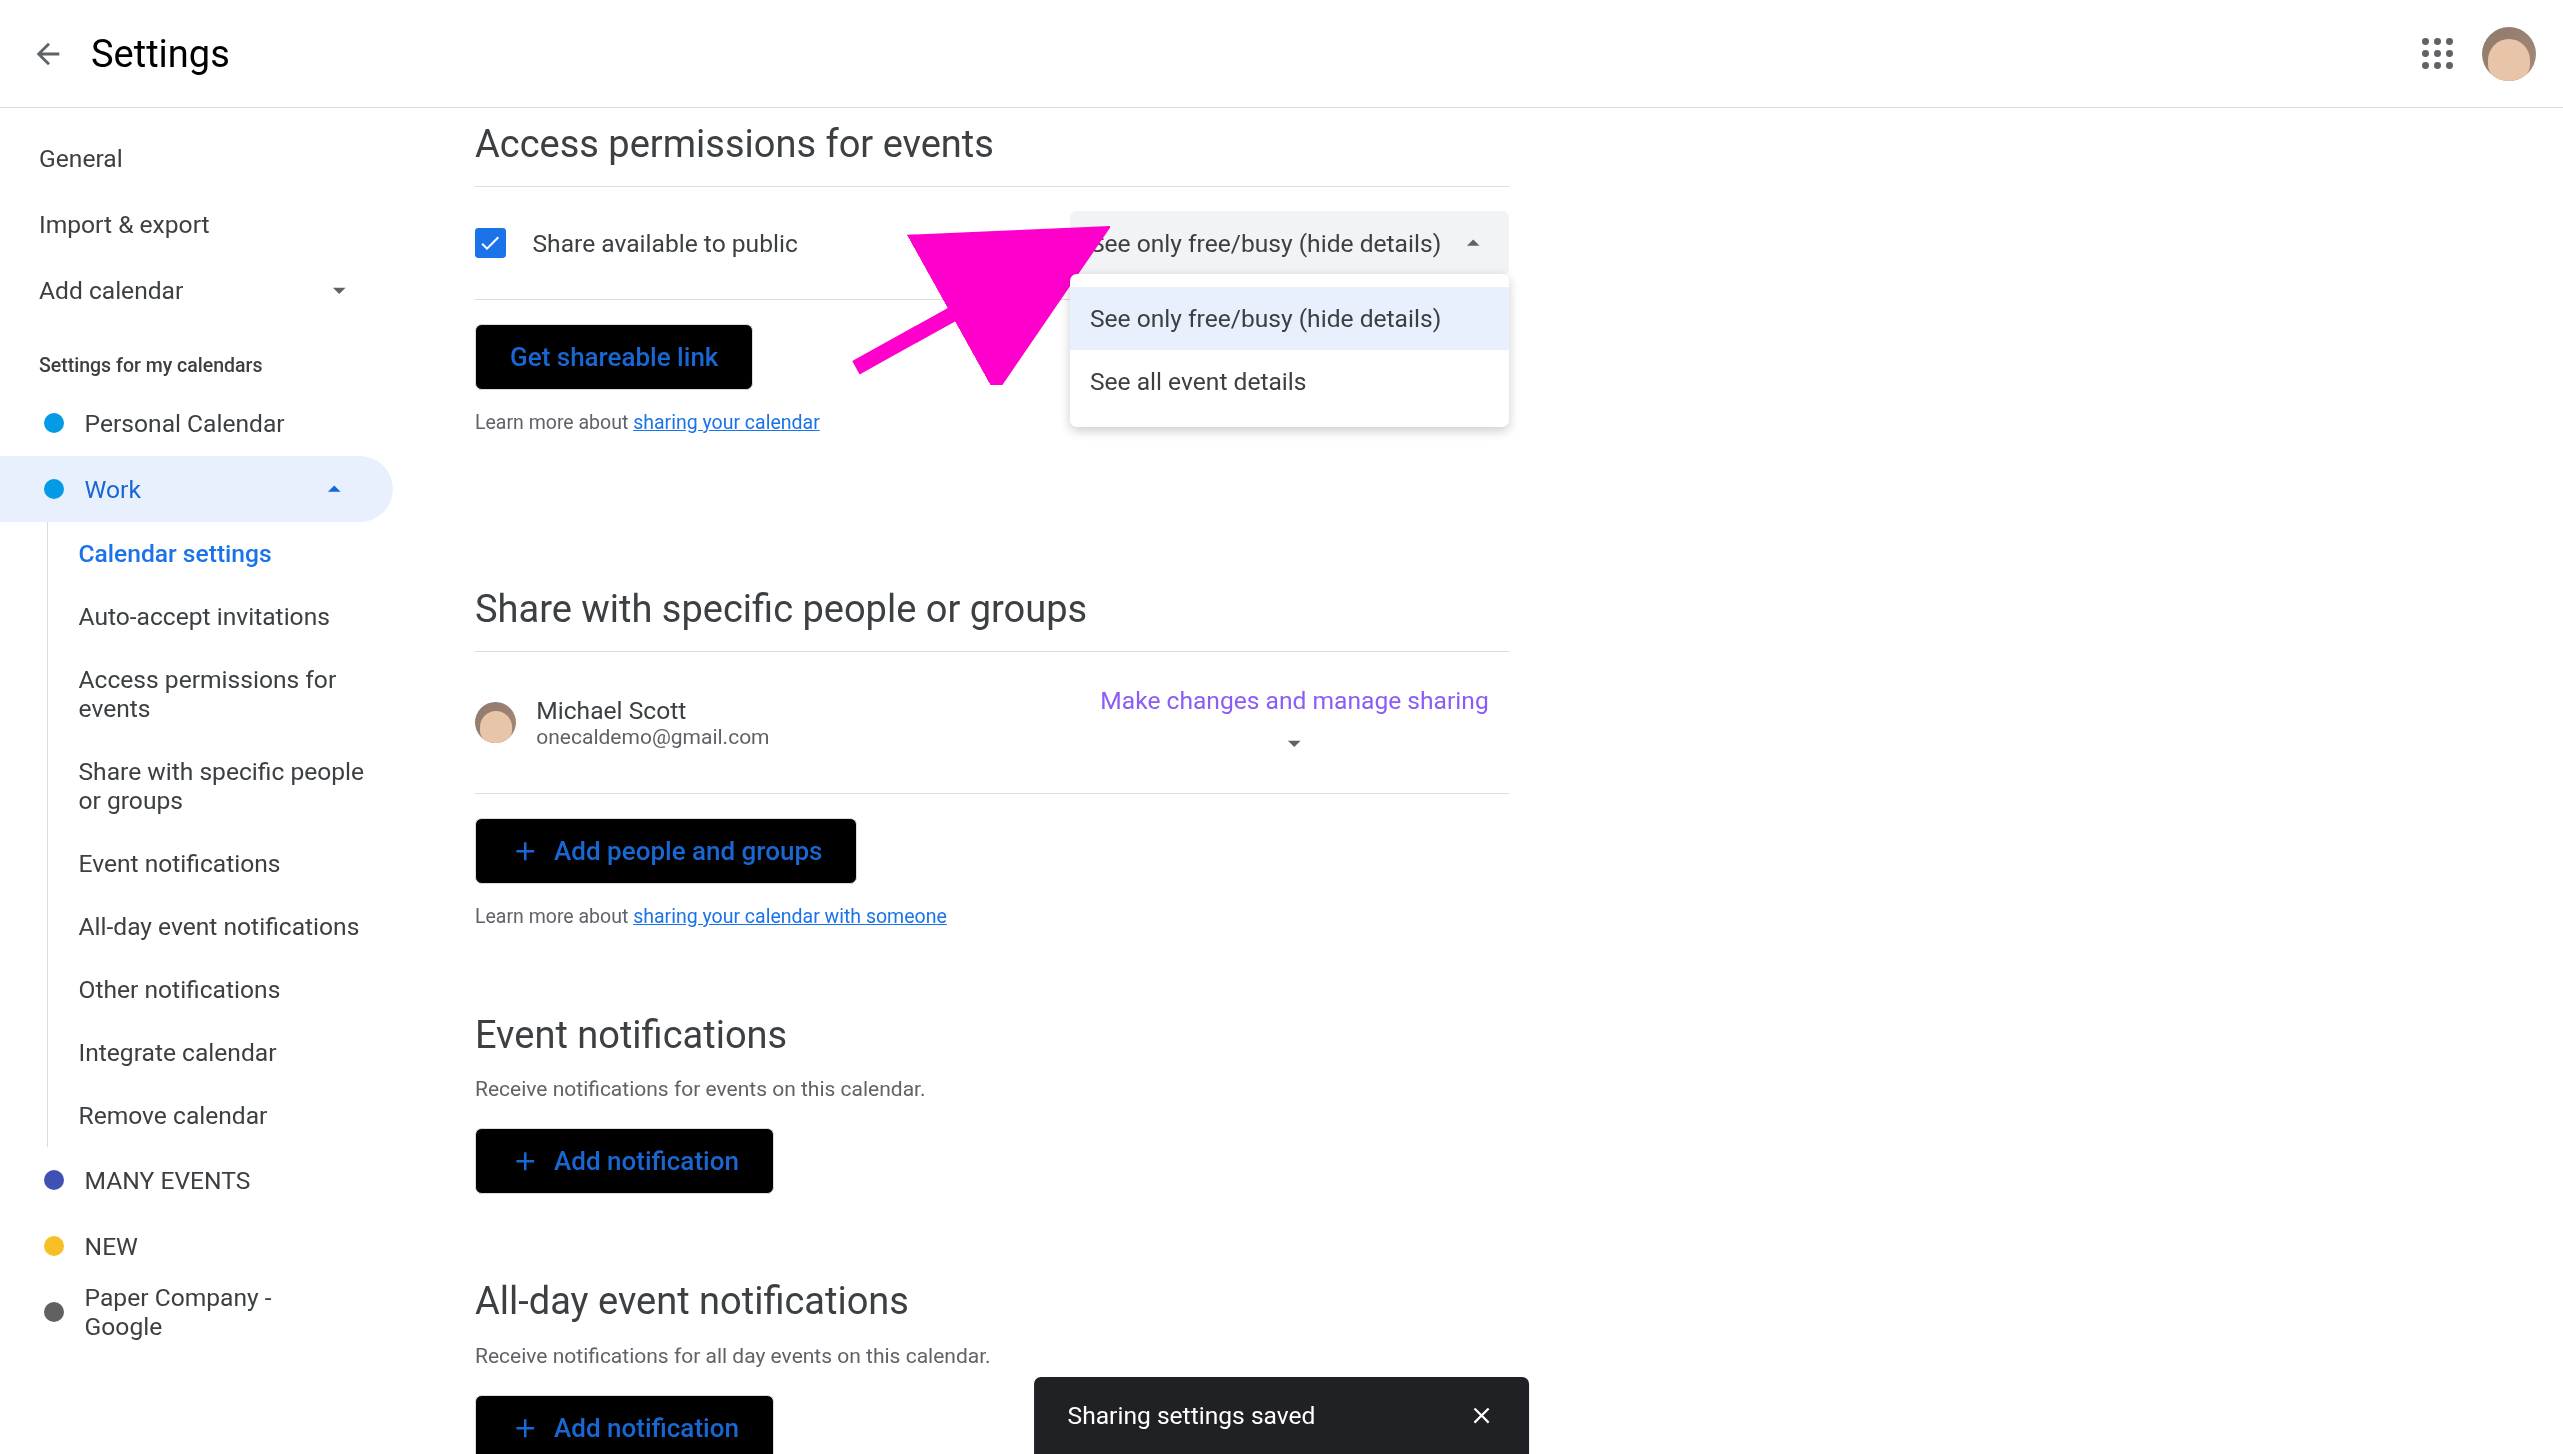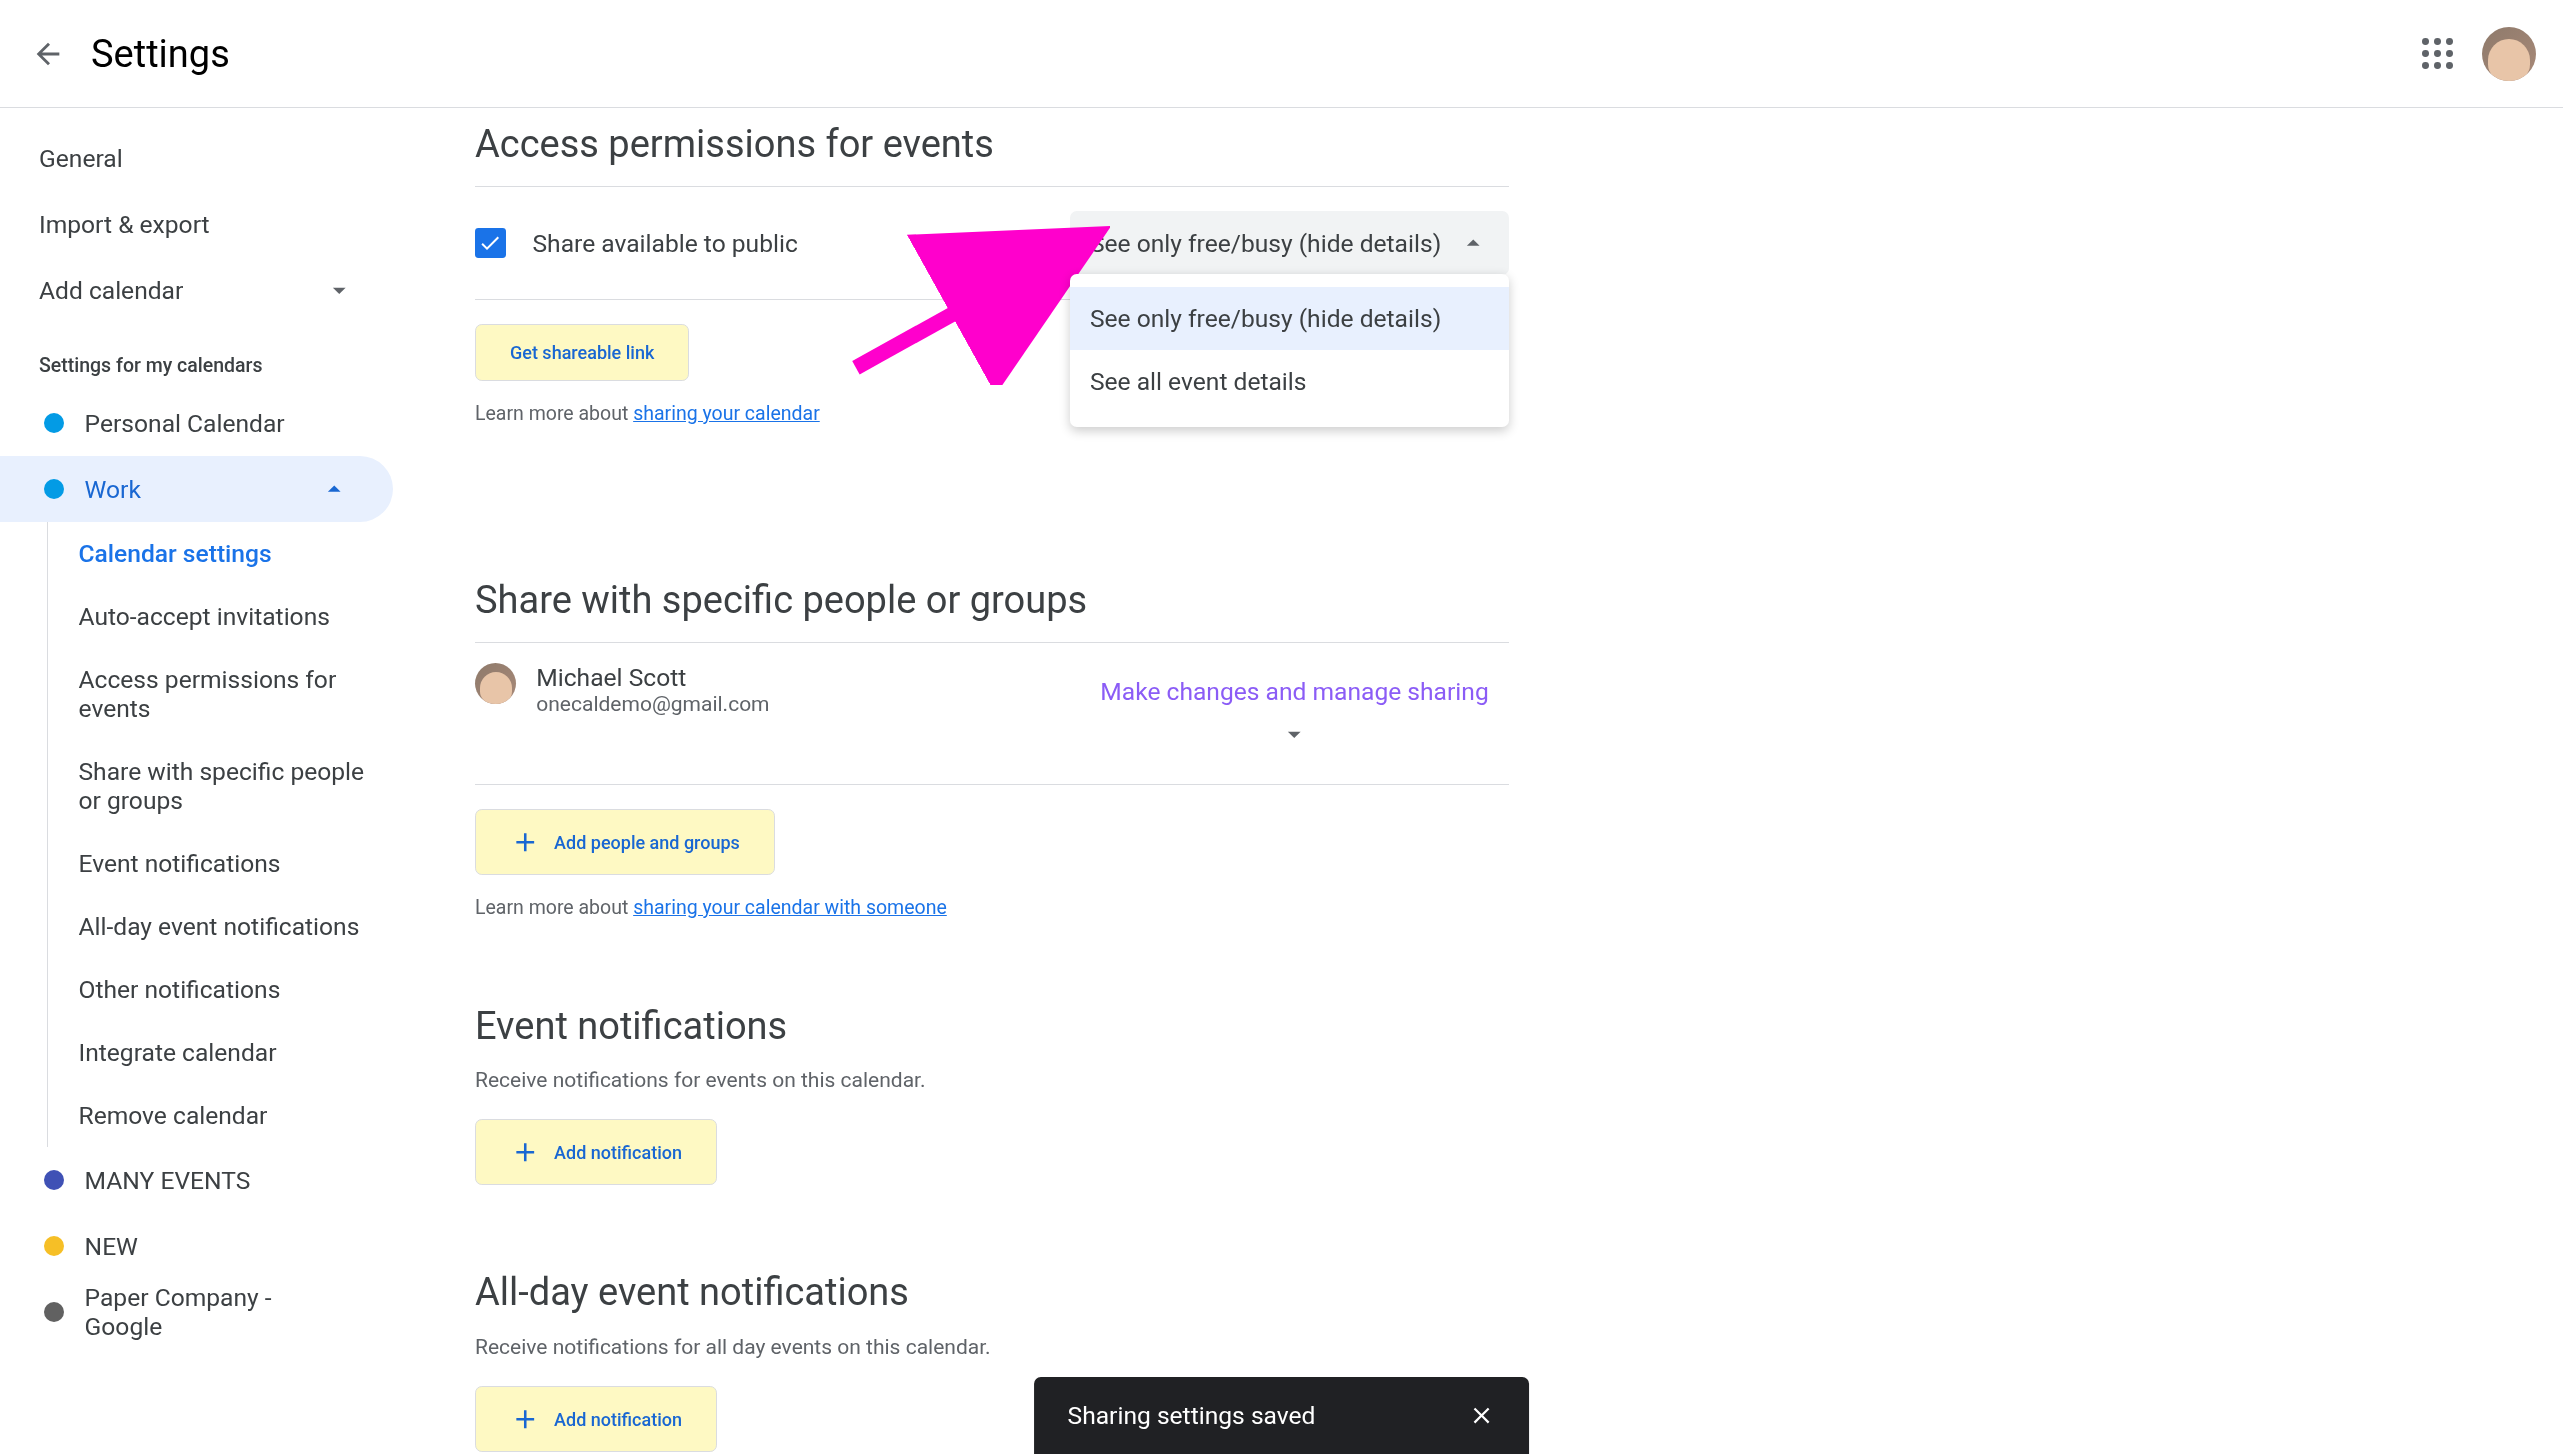--- a/index.html
+++ b/index.html
@@ -231,23 +231,23 @@
       font-size: 24.6px;
       cursor: pointer;
     }
     .dropdown-option.selected {
       background: #e8f0fe;
     }
     .outlined-button {
       border: 0.8px solid #dadce0;
       border-radius: 6.8px;
       padding: 17px 34px;
-      font-size: 18px;
+      font-size: 26px;
       color: #1967d2;
-      background: #fef9c3;
+      background: #000000;
       cursor: pointer;
       display: inline-flex;
       align-items: center;
       gap: 13.6px;
       font-weight: 500;
     }
     .outlined-button .plus-icon {
       width: 30.5px;
       height: 30.5px;
     }
@@ -261,21 +261,21 @@
       text-decoration: underline;
       cursor: pointer;
     }
     .arrow-annotation {
       position: absolute;
       pointer-events: none;
       z-index: 5;
     }
     .person-row {
       display: flex;
-      align-items: flex-start;
+      align-items: center;
       padding: 20.3px 0;
       gap: 20.3px;
     }
     .person-avatar {
       width: 41px;
       height: 41px;
       border-radius: 50%;
       background: linear-gradient(135deg, #8e7a6b 0%, #a88978 100%);
       overflow: hidden;
       display: flex;

